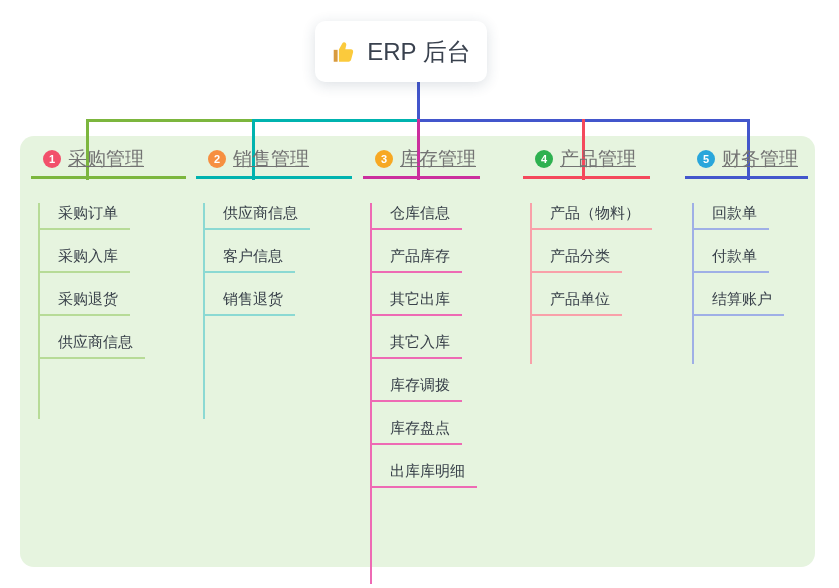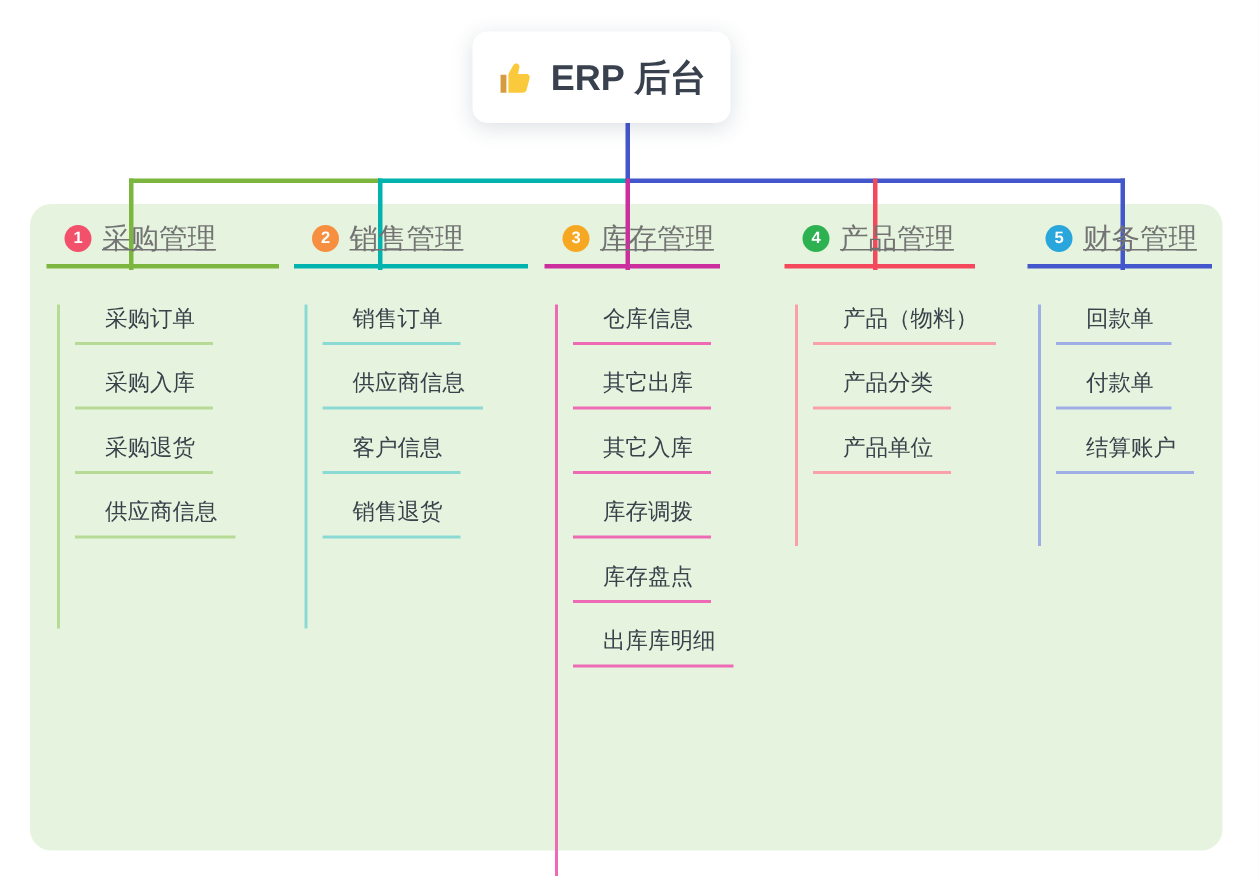--- a/index.html
+++ b/index.html
@@ -8,21 +8,21 @@
 
   
   .panel { position:absolute; left:20px; top:136px; width:795px; height:431px;
            background:#e6f4df; border-radius:14px; }
 
   
   .root-card { position:absolute; left:315px; top:21px; width:172px; height:61px;
                background:#ffffff; border-radius:10px;
                box-shadow:0 3px 14px rgba(40,60,90,.16);
                display:flex; align-items:center; justify-content:center; gap:10px;
-               font-size:24px; color:#39414e; font-weight:700; z-index:3; }
+               font-size:24px; color:#39414e; font-weight:400; z-index:3; }
   .root-card .icon { display:flex; }
 
   
   .line { position:absolute; z-index:1; }
   .root-vline { left:417px; top:81px; width:3px; height:40px; }
   .hseg { top:119px; height:3px; }
   .seg-1 { left:86px;  width:168px; }
   .seg-2 { left:252px; width:167px; }
   .seg-5 { left:417px; width:333px; }
   .drop { top:119px; width:3px; height:61px; }
@@ -32,21 +32,21 @@
   
   .branch { position:absolute; top:146px; z-index:2; }
   .branch-header { box-sizing:border-box; height:33px; border-bottom:3px solid var(--c);
                    display:flex; align-items:center; gap:7px; padding:0 0 4px 12px;
                    cursor:default; }
   .badge { width:18px; height:18px; border-radius:50%; color:#fff; font-size:11px;
            font-weight:700; display:flex; align-items:center; justify-content:center;
            flex:0 0 18px; line-height:1; }
   .branch-label { font-size:19px; color:#737373; white-space:nowrap;text-decoration:underline; }
 
-  .children { position:relative; margin-left:7px;padding-left:12px; }
+  .children { position:relative; margin-left:7px; }
   .vline { position:absolute; left:0; top:0; width:2px; background:var(--cl); }
   .child { width:max-content; margin-top:16px; padding:0 12px 6px 20px;
            border-bottom:2px solid var(--cl); font-size:15px; color:#39414a;
            line-height:19px; white-space:nowrap; }
   .child:first-child { margin-top:24px; }
 </style>
 </head>
 <body>
 
 <div class="stage">
@@ -86,35 +86,35 @@
         <div class="vline" style="height: 216px;"></div>
       </div>
   </div>
 
   <div class="branch" style="left: 196px; --c: #00b3af; --cl: #8bd9d3;">
     <div class="branch-header" style="width:156px;">
       <span class="badge" style="background: rgb(246, 143, 64);">2</span>
       <span class="branch-label">销售管理</span>
     </div>
     <div class="children">
-        <div class="child"><span>销售订单</span></div>
         <div class="child"><span>供应商信息</span></div>
         <div class="child"><span>客户信息</span></div>
         <div class="child"><span>销售退货</span></div>
         <div class="vline" style="height: 216px;"></div>
       </div>
   </div>
 
   <div class="branch" style="left: 363px; --c: #cb2f9e; --cl: #ee6ab4;">
     <div class="branch-header" style="width:117px;">
       <span class="badge" style="background: rgb(247, 168, 35);">3</span>
       <span class="branch-label">库存管理</span>
     </div>
     <div class="children">
         <div class="child"><span>仓库信息</span></div>
+        <div class="child"><span>产品库存</span></div>
         <div class="child"><span>其它出库</span></div>
         <div class="child"><span>其它入库</span></div>
         <div class="child"><span>库存调拨</span></div>
         <div class="child"><span>库存盘点</span></div>
         <div class="child"><span>出库库明细</span></div>
         <div class="vline" style="height: 381px;"></div>
       </div>
   </div>
 
   <div class="branch" style="left: 523px; --c: #f4495c; --cl: #f9a0a9;">

